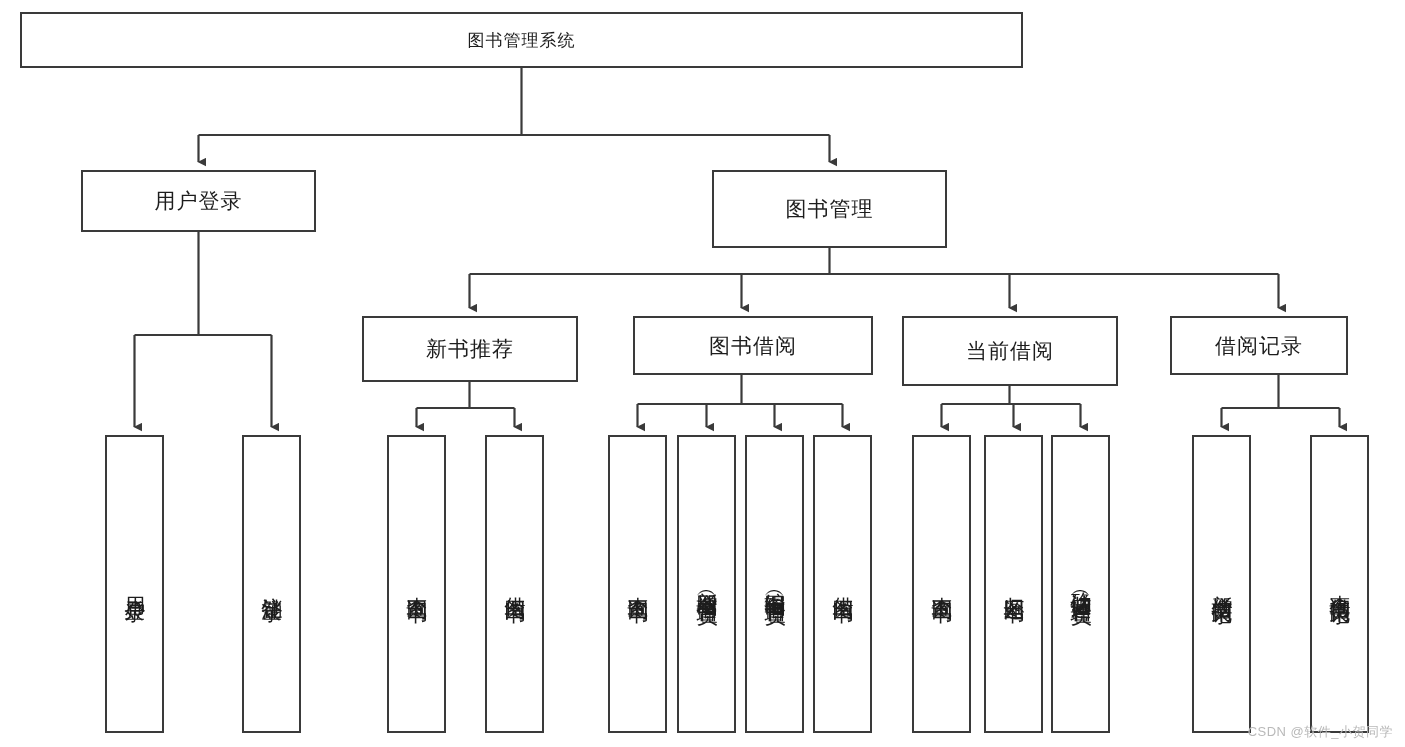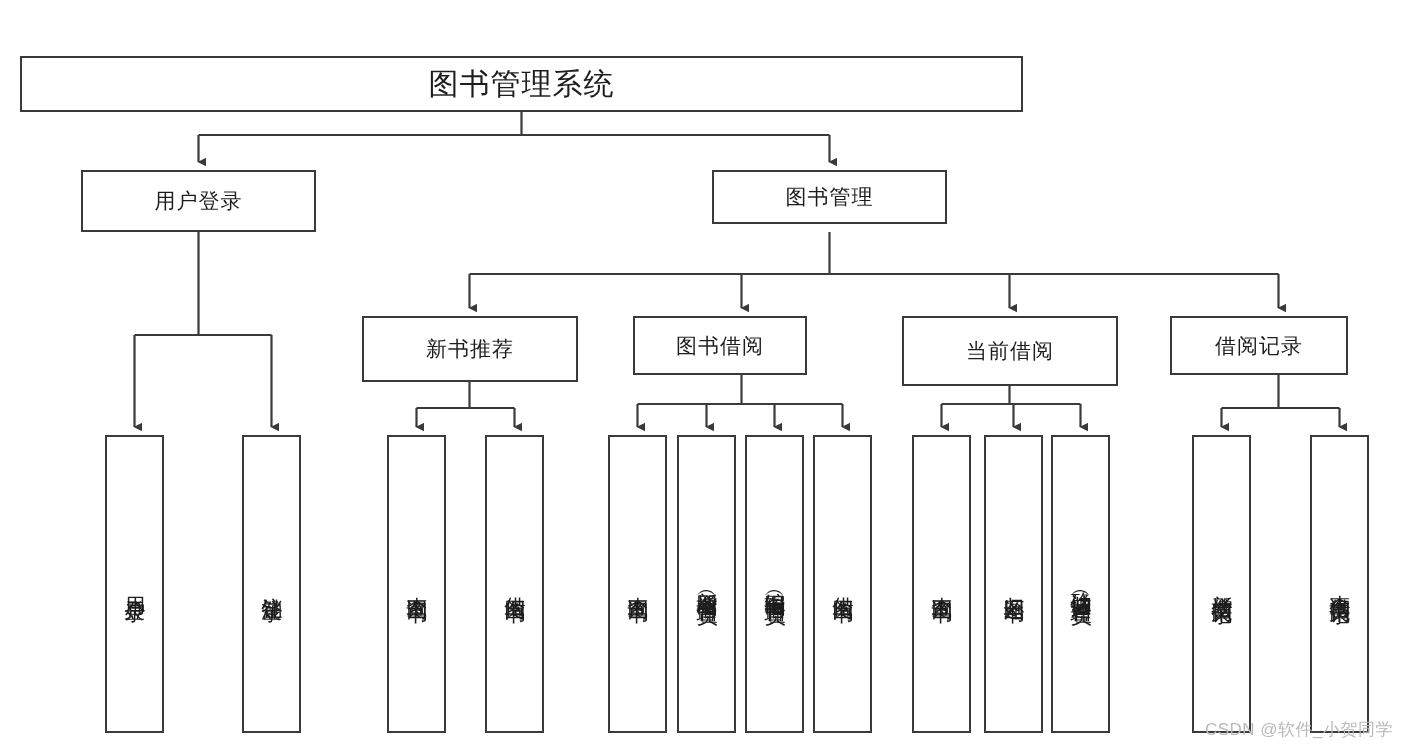--- a/index.html
+++ b/index.html
@@ -35,41 +35,40 @@
   .node-v {
     writing-mode: vertical-rl;
     text-orientation: upright;
     font-size: 21px;
     line-height: 1.18;
     letter-spacing: 2px;
     text-align: center;
     padding: 4px 0;
   }
   .node-title {
-    font-size: 30px;
-    margin-top: 44px;
+    font-size: 17px;
   }
   svg.links {
     position: absolute;
     left: 0;
     top: 0;
     width: 1405px;
     height: 747px;
     pointer-events: none;
   }
   .lk {
     stroke: #3a3a3a;
     stroke-width: 2.2;
     fill: none;
   }
   .watermark {
     position: absolute;
     right: 12px;
     bottom: 6px;
-    font-size: 17px;
+    font-size: 13px;
     color: #b9b9b9;
     white-space: nowrap;
     letter-spacing: 0.5px;
   }
 </style>
 </head>
 <body>
 
 <div id="canvas">
 
@@ -121,28 +120,28 @@
     <path class="lk" d="M1339.5,408 L1339.5,427" marker-end="url(#arr)"></path>
   </svg>
 
   <div class="node node-h node-title" style="left:20px; top:12px; width:1003px; height:56px;">
     <span>图书管理系统</span>
   </div>
 
   <div class="node node-h" style="left:81px; top:170px; width:235px; height:62px;">
     <span>用户登录</span>
   </div>
-  <div class="node node-h" style="left:712px; top:170px; width:235px; height:54px;">
+  <div class="node node-h" style="left:712px; top:170px; width:235px; height:78px;">
     <span>图书管理</span>
   </div>
 
   <div class="node node-h" style="left:362px; top:316px; width:216px; height:66px;">
     <span>新书推荐</span>
   </div>
-  <div class="node node-h" style="left:633px; top:316px; width:174px; height:59px;">
+  <div class="node node-h" style="left:633px; top:316px; width:240px; height:59px;">
     <span>图书借阅</span>
   </div>
   <div class="node node-h" style="left:902px; top:316px; width:216px; height:70px;">
     <span>当前借阅</span>
   </div>
   <div class="node node-h" style="left:1170px; top:316px; width:178px; height:59px;">
     <span>借阅记录</span>
   </div>
 
   <div class="node node-v" style="left:105px; top:435px; width:59px; height:298px;">

